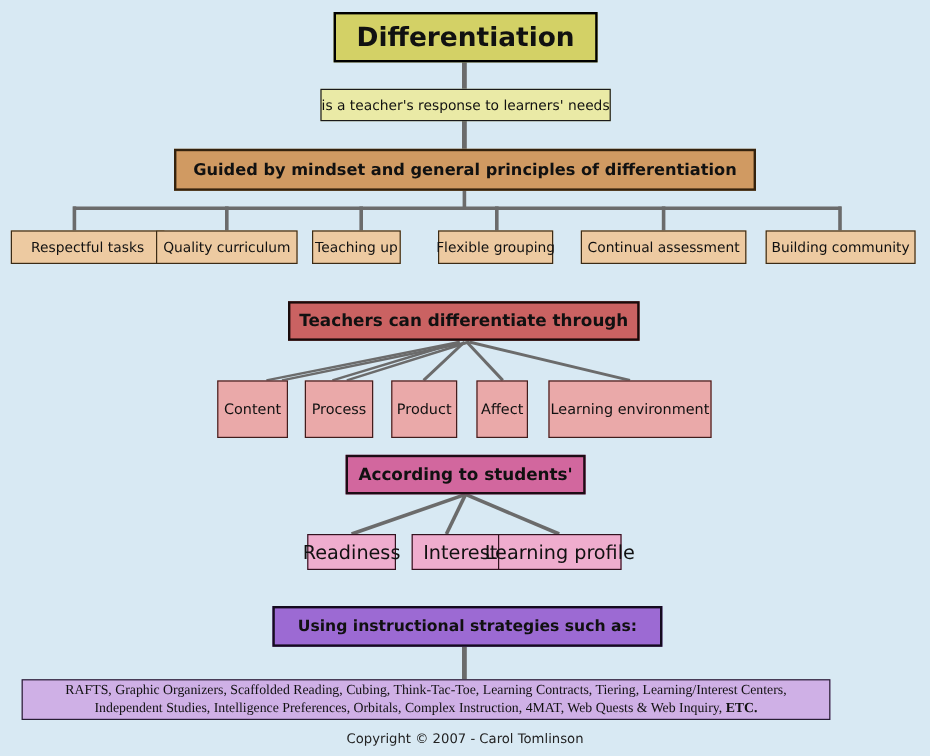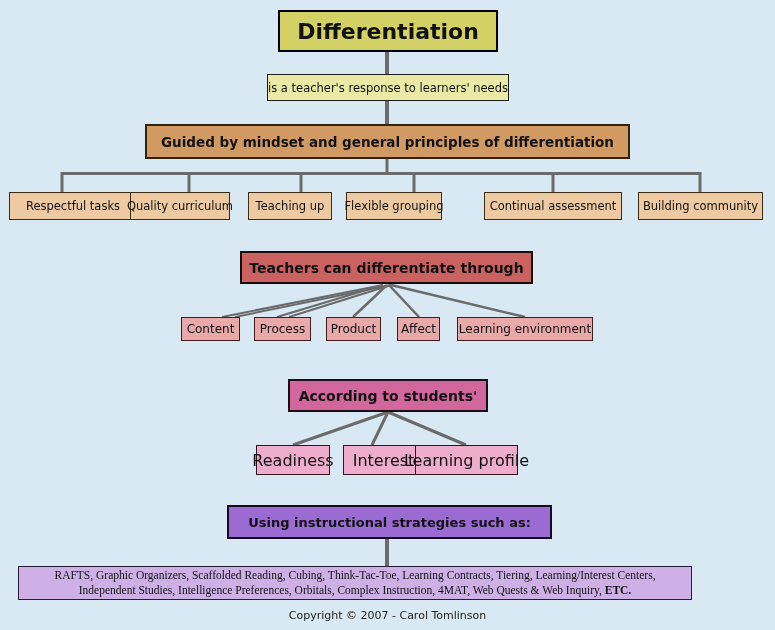--- a/index.html
+++ b/index.html
@@ -12,24 +12,24 @@
   .wires line{stroke:var(--c_line,#6b6b6b);}
   .node{
     position:absolute;z-index:1;box-sizing:border-box;
     display:flex;align-items:center;justify-content:center;
     text-align:center;white-space:nowrap;
   }
   .n-title   {left:278px;top:10px;width:220px;height:42px;background:var(--c_title);border:2px solid #000;font-size:22px;font-weight:bold;}
   .n-sub     {left:267px;top:74px;width:242px;height:27px;background:var(--c_sub);border:1px solid #1a1a1a;font-size:11.5px;}
   .n-guided  {left:145px;top:124px;width:485px;height:35px;background:var(--c_guided);border:2px solid #33220e;font-size:13.5px;font-weight:bold;}
   .n-tan     {background:var(--c_tan);border:1.5px solid #3b2b15;font-size:11.5px;height:28px;top:192px;}
-  .t0{left:9px;width:128px}.t1{left:130px;width:100px}.t2{left:248px;width:84px}
-  .t3{left:346px;width:96px}.t4{left:484px;width:138px}.t5{left:638px;width:125px}
+  .t0{left:9px;width:128px}.t1{left:130px;width:118px}.t2{left:260px;width:74px}
+  .t3{left:365px;width:96px}.t4{left:484px;width:138px}.t5{left:638px;width:125px}
   .n-teachers{left:240px;top:251px;width:293px;height:33px;background:var(--c_red);border:2px solid #190b0b;font-size:14px;font-weight:bold;}
-  .n-coral   {background:var(--c_coral);border:1.5px solid #411d1d;font-size:12px;height:24px;top:317px;}
+  .n-coral   {background:var(--c_coral);border:1.5px solid #411d1d;font-size:12px;height:48px;top:317px;}
   .c0{left:181px;width:59px}.c1{left:254px;width:57px}.c2{left:326px;width:55px}
   .c3{left:397px;width:43px}.c4{left:457px;width:136px}
   .n-according{left:288px;top:379px;width:200px;height:33px;background:var(--c_accpink);border:2px solid #1c0c14;font-size:14px;font-weight:bold;}
   .n-lpink   {background:var(--c_lpink);border:1.5px solid #32121f;font-size:16px;height:30px;top:445px;}
   .s0{left:256px;width:74px}.s1{left:343px;width:81px}.s2{left:415px;width:103px}
   .n-purple  {left:227px;top:505px;width:325px;height:34px;background:var(--c_purple);border:2px solid #140b1e;font-size:13px;font-weight:bold;}
   .n-bottom  {left:18px;top:566px;width:674px;height:34px;background:var(--c_lpurple);border:1.5px solid #271d33;
               font-size:11.5px;font-family:Liberation Serif, serif;line-height:1.3;flex-direction:column;}
   .n-bottom .ln{white-space:nowrap;}
   .copyright{position:absolute;left:0;right:0;top:609px;z-index:1;text-align:center;font-size:11px;color:#222;}

